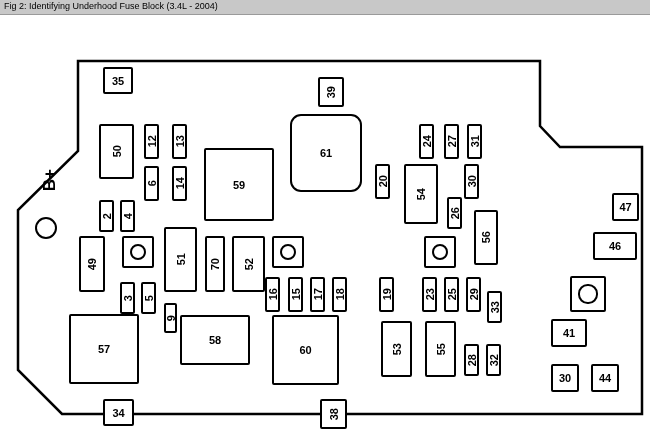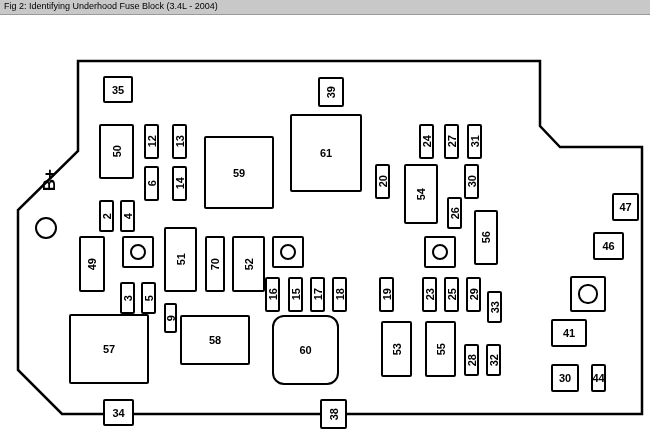--- a/index.html
+++ b/index.html
@@ -52,39 +52,39 @@
         <div class="inner"></div>
       </div>
 
     <div class="plusmark" style="left:208px;top:228px;">+</div>
 
     <div class="box" style="left:164px;top:289px;width:13px;height:30px;">
       <span class="vert">9</span>
     </div>
 
     <div id="fuse-layer">
-        <div class="box" style="left: 103px; top: 62px; width: 30px; height: 27px;">
+        <div class="box" style="left: 103px; top: 53px; width: 30px; height: 27px;">
           <span>35</span>
         </div>
         <div class="box" style="left: 318px; top: 63px; width: 26px; height: 30px;">
           <span class="vert">39</span>
         </div>
         <div class="box" style="left: 99px; top: 110px; width: 35px; height: 55px;">
           <span class="vert">50</span>
         </div>
         <div class="box" style="left: 144px; top: 110px; width: 15px; height: 35px;">
           <span class="vert">12</span>
         </div>
         <div class="box" style="left: 172px; top: 110px; width: 15px; height: 35px;">
           <span class="vert">13</span>
         </div>
-        <div class="box" style="left: 204px; top: 122px; width: 70px; height: 73px;">
+        <div class="box" style="left: 204px; top: 134px; width: 70px; height: 73px;">
           <span>59</span>
         </div>
-        <div class="box" style="left: 290px; top: 100px; width: 72px; height: 78px;">
+        <div class="box" style="left: 290px; top: 100px; width: 72px; height: 78px; border-radius: 11px;">
           <span>61</span>
         </div>
         <div class="box" style="left: 419px; top: 110px; width: 15px; height: 35px;">
           <span class="vert">24</span>
         </div>
         <div class="box" style="left: 444px; top: 110px; width: 15px; height: 35px;">
           <span class="vert">27</span>
         </div>
         <div class="box" style="left: 467px; top: 110px; width: 15px; height: 35px;">
           <span class="vert">31</span>
@@ -112,21 +112,21 @@
         </div>
         <div class="box" style="left: 447px; top: 183px; width: 15px; height: 32px;">
           <span class="vert">26</span>
         </div>
         <div class="box" style="left: 612px; top: 179px; width: 27px; height: 28px;">
           <span>47</span>
         </div>
         <div class="box" style="left: 474px; top: 196px; width: 24px; height: 55px;">
           <span class="vert">56</span>
         </div>
-        <div class="box" style="left: 593px; top: 218px; width: 31px; height: 28px;">
+        <div class="box" style="left: 593px; top: 218px; width: 44px; height: 28px;">
           <span>46</span>
         </div>
         <div class="box" style="left: 79px; top: 222px; width: 26px; height: 56px;">
           <span class="vert">49</span>
         </div>
         <div class="box" style="left: 164px; top: 213px; width: 33px; height: 65px;">
           <span class="vert">51</span>
         </div>
         <div class="box" style="left: 205px; top: 222px; width: 20px; height: 56px;">
           <span class="vert">70</span>
@@ -160,48 +160,48 @@
         </div>
         <div class="box" style="left: 444px; top: 263px; width: 15px; height: 35px;">
           <span class="vert">25</span>
         </div>
         <div class="box" style="left: 466px; top: 263px; width: 15px; height: 35px;">
           <span class="vert">29</span>
         </div>
         <div class="box" style="left: 487px; top: 277px; width: 15px; height: 32px;">
           <span class="vert">33</span>
         </div>
-        <div class="box" style="left: 69px; top: 300px; width: 80px; height: 70px;">
+        <div class="box" style="left: 69px; top: 300px; width: 70px; height: 70px;">
           <span>57</span>
         </div>
         <div class="box" style="left: 180px; top: 301px; width: 70px; height: 50px;">
           <span>58</span>
         </div>
-        <div class="box" style="left: 272px; top: 301px; width: 67px; height: 70px; border-radius: 12px;">
+        <div class="box" style="left: 272px; top: 301px; width: 67px; height: 70px;">
           <span>60</span>
         </div>
         <div class="box" style="left: 381px; top: 307px; width: 31px; height: 56px;">
           <span class="vert">53</span>
         </div>
         <div class="box" style="left: 425px; top: 307px; width: 31px; height: 56px;">
           <span class="vert">55</span>
         </div>
         <div class="box" style="left: 464px; top: 330px; width: 15px; height: 32px;">
           <span class="vert">28</span>
         </div>
         <div class="box" style="left: 486px; top: 330px; width: 15px; height: 32px;">
           <span class="vert">32</span>
         </div>
         <div class="box" style="left: 551px; top: 305px; width: 36px; height: 28px;">
           <span>41</span>
         </div>
         <div class="box" style="left: 551px; top: 350px; width: 28px; height: 28px;">
           <span>30</span>
         </div>
-        <div class="box" style="left: 591px; top: 350px; width: 15px; height: 28px;">
+        <div class="box" style="left: 591px; top: 350px; width: 28px; height: 28px;">
           <span>44</span>
         </div>
         <div class="box" style="left: 103px; top: 385px; width: 31px; height: 27px;">
           <span>34</span>
         </div>
         <div class="box" style="left: 320px; top: 385px; width: 27px; height: 30px;">
           <span class="vert">38</span>
         </div>
       </div>
 

